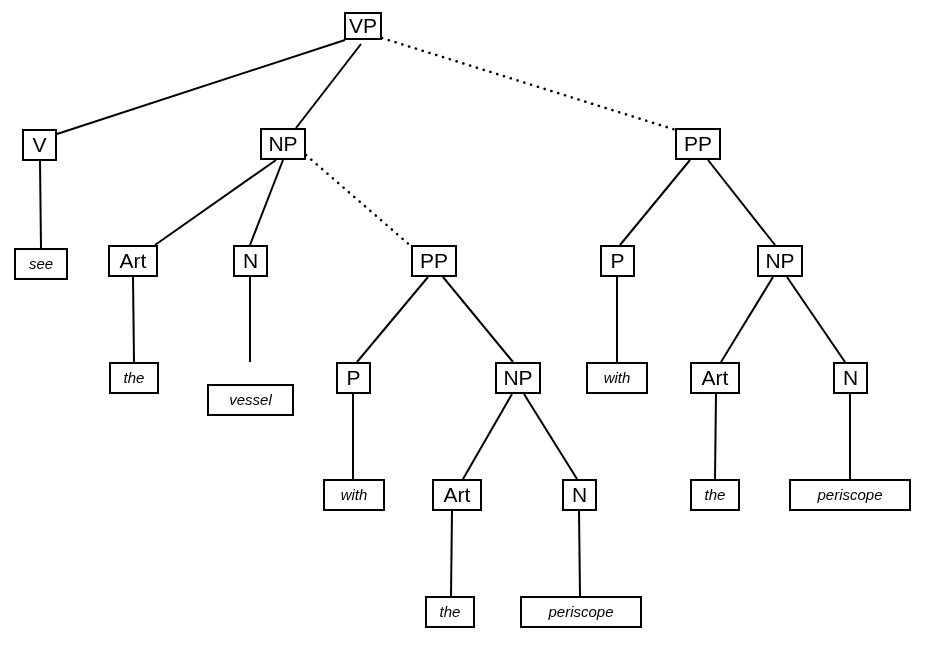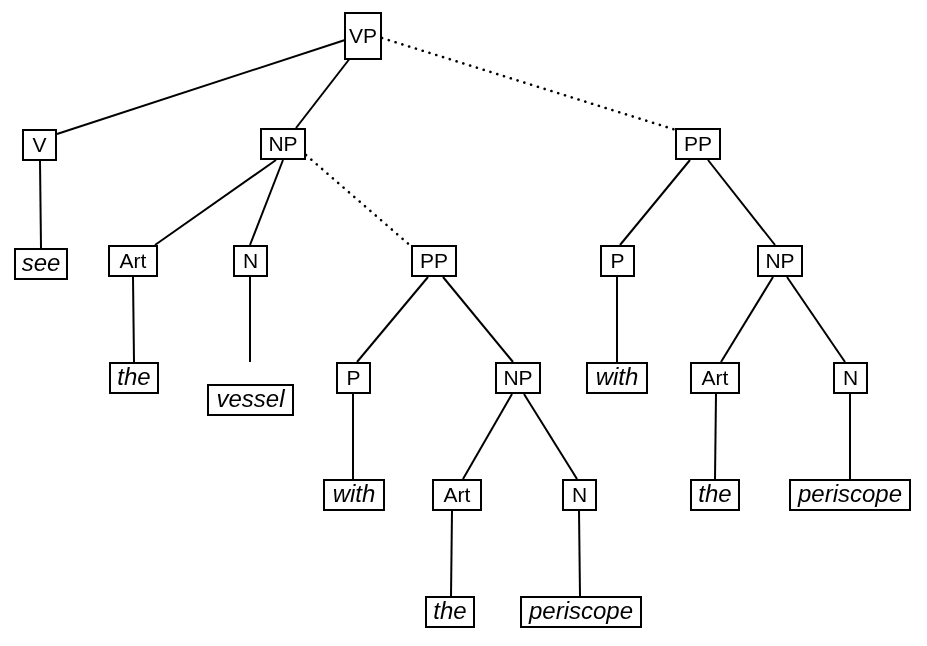--- a/index.html
+++ b/index.html
@@ -34,21 +34,21 @@
     line-height: 1;
     color: #000000;
     white-space: nowrap;
   }
   .tree-node.cat {
     font-size: 21px;
     font-style: normal;
     height: 32px;
   }
   .tree-node.leaf {
-    font-size: 24px;
+    font-size: 15px;
     font-style: italic;
     height: 32px;
   }
   .node-label {
     display: block;
     transform: translateY(-1px);
   }
 </style>
 </head>
 <body>
@@ -73,21 +73,21 @@
       <line x1="579" y1="511" x2="580" y2="596" stroke="#000000" stroke-width="2"></line>
       <line x1="690" y1="160" x2="620" y2="245" stroke="#000000" stroke-width="2"></line>
       <line x1="708" y1="160" x2="775" y2="245" stroke="#000000" stroke-width="2"></line>
       <line x1="617" y1="277" x2="617" y2="362" stroke="#000000" stroke-width="2"></line>
       <line x1="773" y1="277" x2="721" y2="362" stroke="#000000" stroke-width="2"></line>
       <line x1="787" y1="277" x2="845" y2="362" stroke="#000000" stroke-width="2"></line>
       <line x1="716" y1="394" x2="715" y2="479" stroke="#000000" stroke-width="2"></line>
       <line x1="850" y1="394" x2="850" y2="479" stroke="#000000" stroke-width="2"></line>
     </svg>
   <div id="node-layer">
-      <div class="tree-node cat" style="left: 344px; top: 12px; width: 38px; height: 48px;">
+      <div class="tree-node cat" style="left: 344px; top: 12px; width: 38px; height: 28px;">
         <span class="node-label">VP</span>
       </div>
       <div class="tree-node cat" style="left: 22px; top: 129px; width: 35px; height: 32px;">
         <span class="node-label">V</span>
       </div>
       <div class="tree-node cat" style="left: 260px; top: 128px; width: 46px; height: 32px;">
         <span class="node-label">NP</span>
       </div>
       <div class="tree-node cat" style="left: 675px; top: 128px; width: 46px; height: 32px;">
         <span class="node-label">PP</span>

